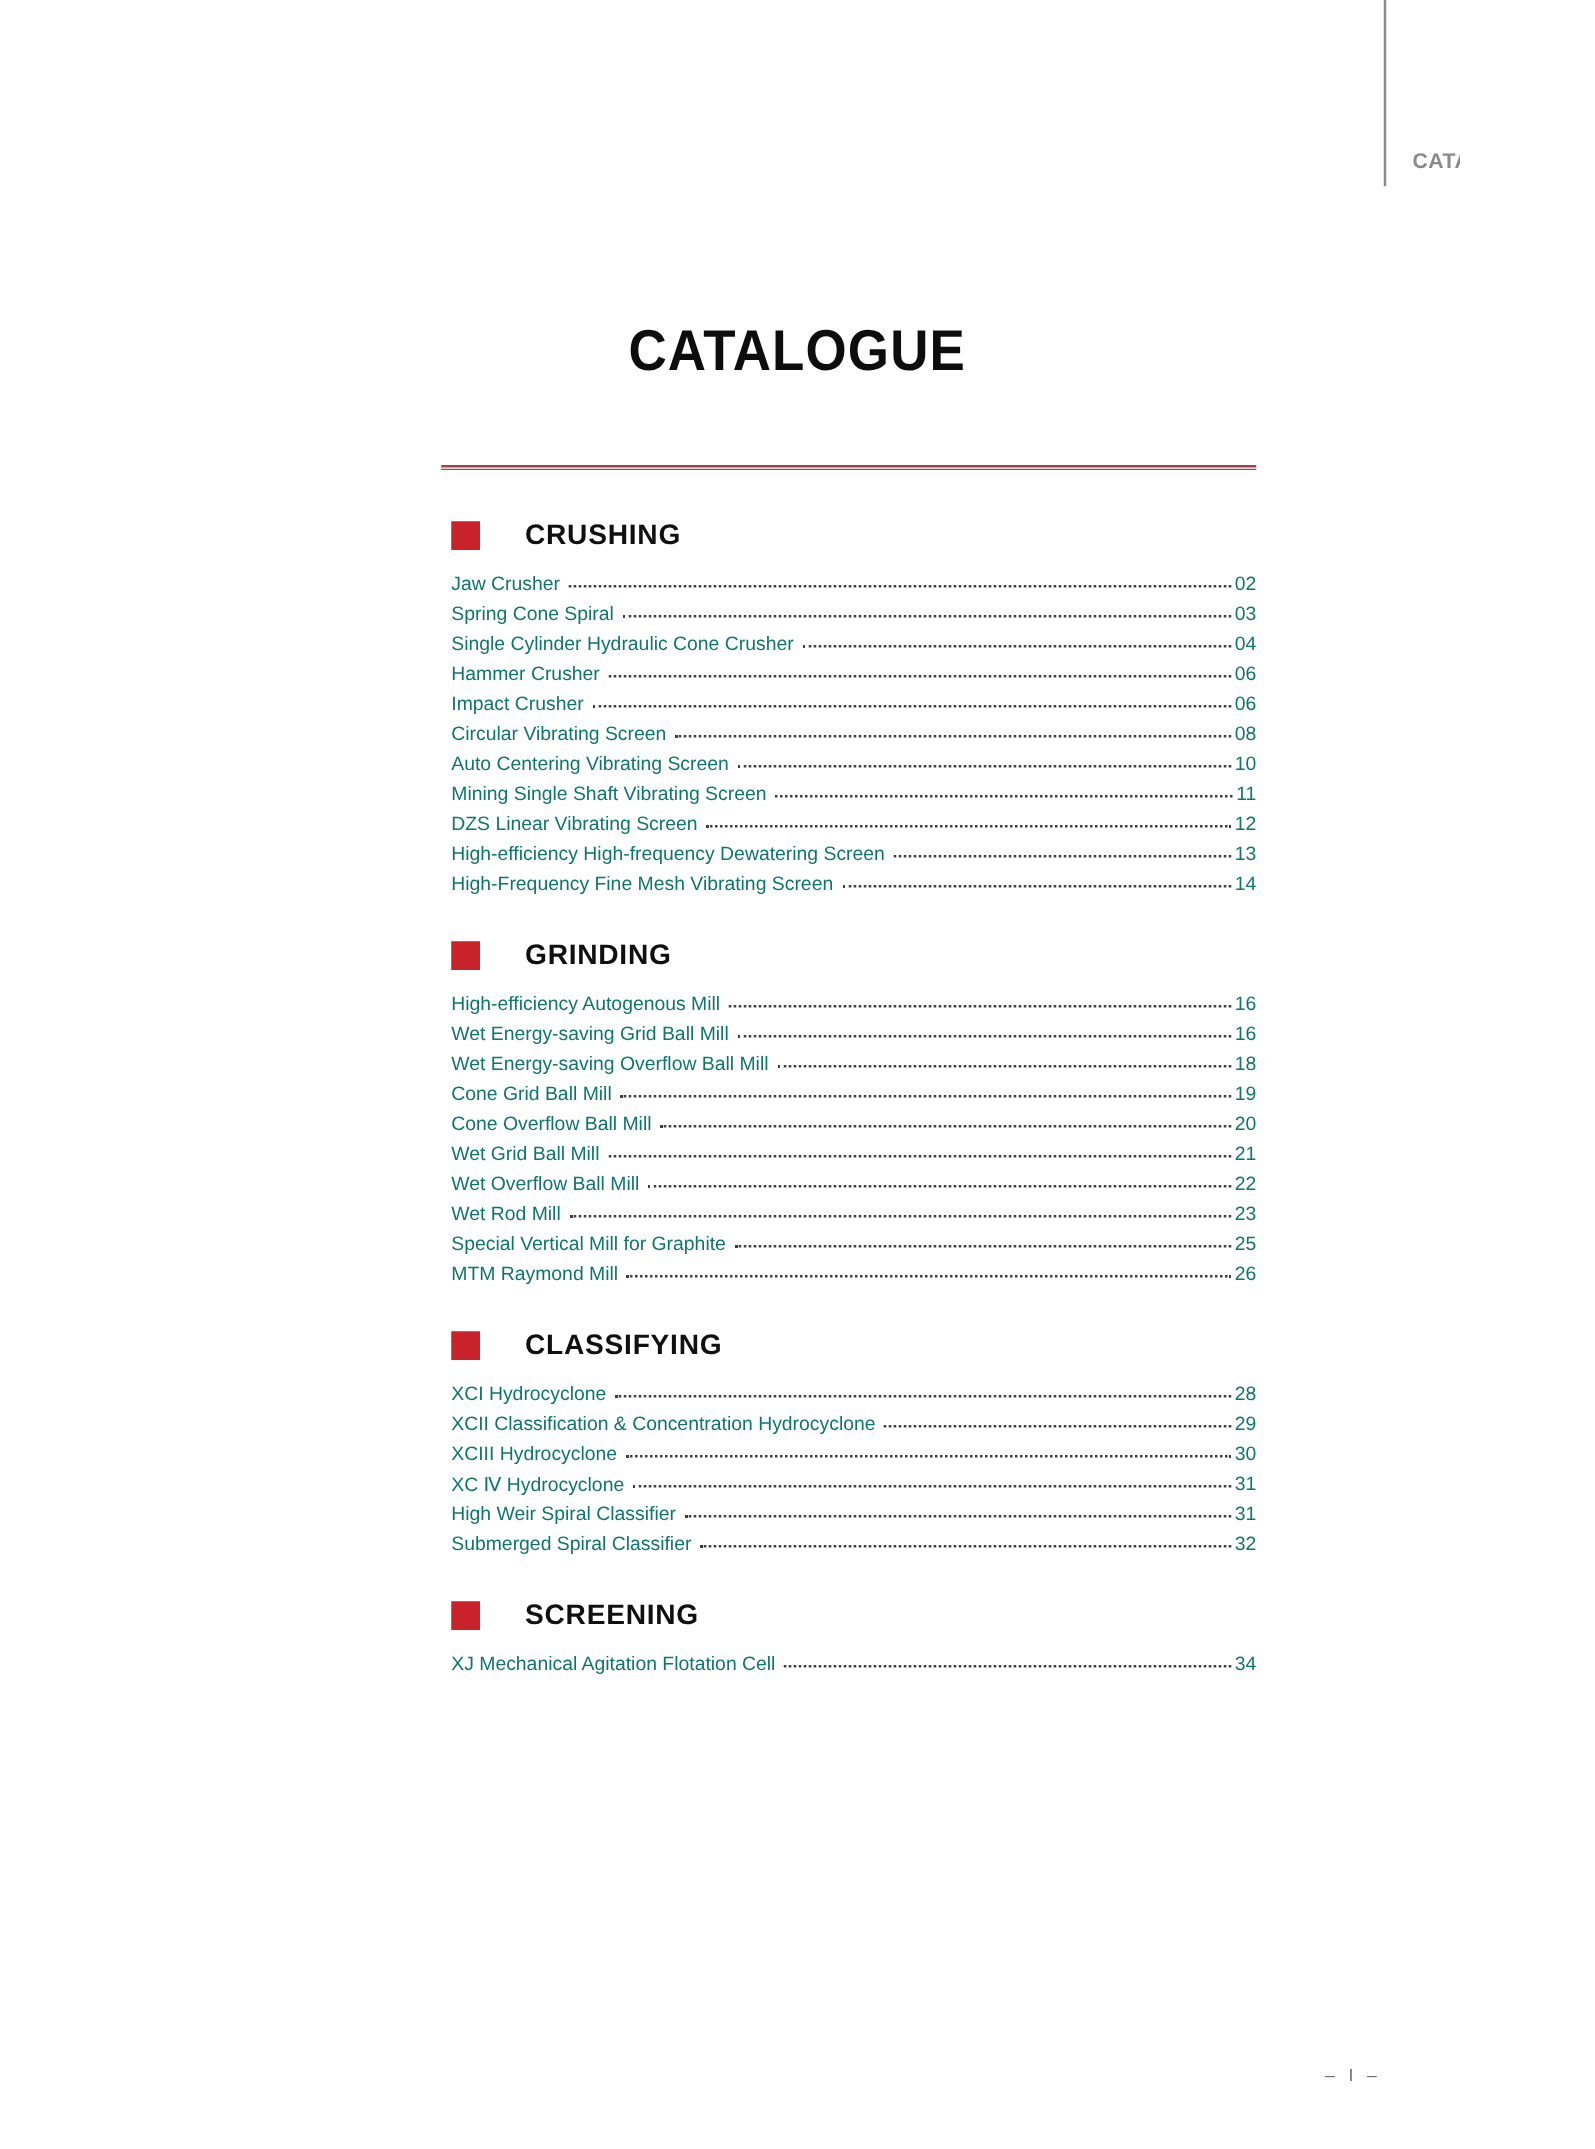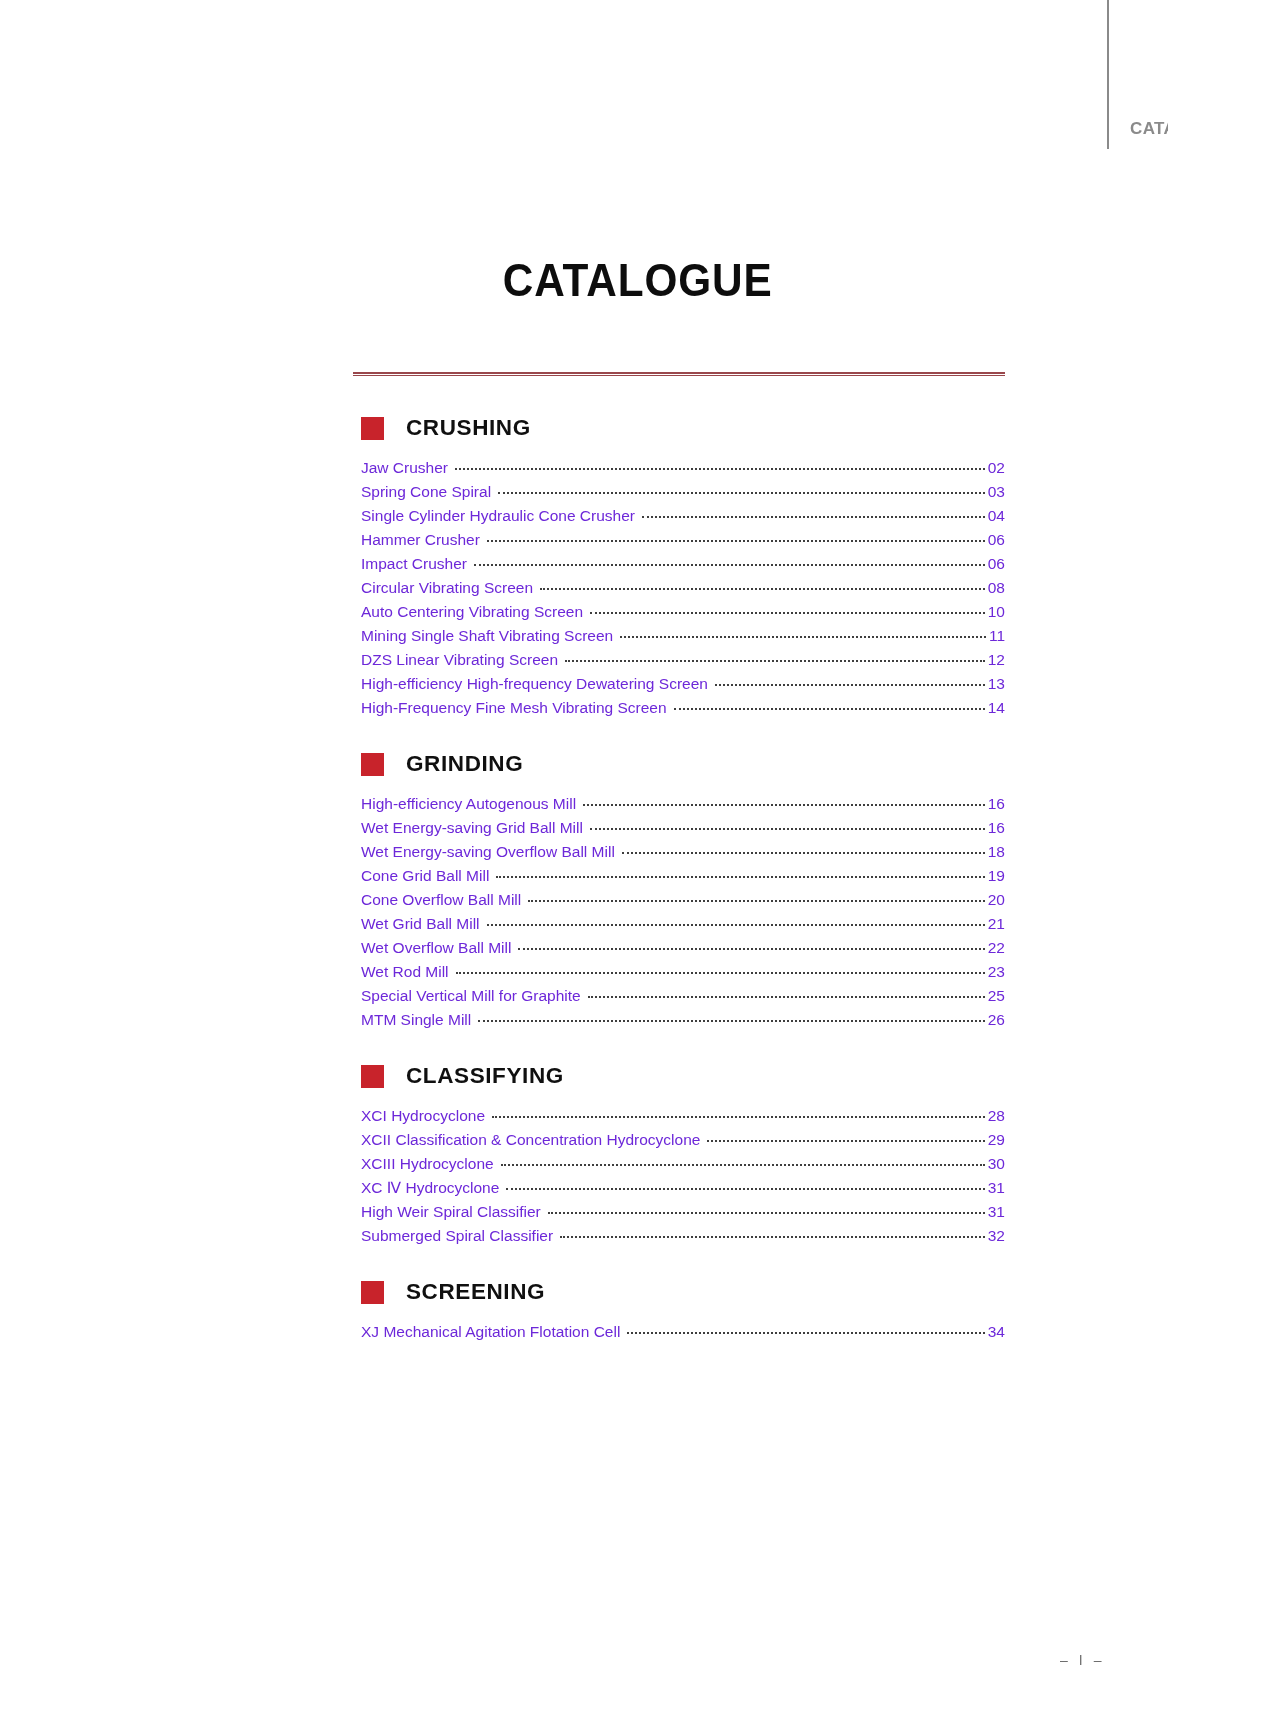--- a/index.html
+++ b/index.html
@@ -48,21 +48,21 @@
   .divider {
     margin: 66px 163px 0 245px;
     height: 4px;
     border-top: 2px solid var(--rule-red);
     border-bottom: 1.5px solid var(--rule-red);
   }
   .toc { margin: 0 163px 0 253px; }
   .section-header {
     display: flex;
     align-items: center;
-    gap: 22px;
+    gap: 36px;
     height: 24px;
     margin: 32px 0 16px 0;
   }
   .section-header.first { margin-top: 40px; }
   .bullet {
     width: 23px; height: 23px;
     background: var(--accent-red);
     flex: 0 0 auto;
   }
   .section-title {
@@ -70,21 +70,21 @@
     font-weight: bold;
     color: #101010;
     letter-spacing: 0.6px;
     line-height: 24px;
   }
   .row {
     display: flex;
     align-items: center;
     height: 24px;
     font-size: 15.5px;
-    color: #6d28d9;
+    color: #0f766e;
   }
   .row-label { white-space: nowrap; padding-right: 7px; }
   .leader {
     flex: 1 1 auto;
     height: 0;
     border-bottom: 2px dotted #3e3e3e;
     margin-right: 2px;
     position: relative;
     top: 1px;
   }
@@ -247,21 +247,21 @@
   </div>
 
 
   <div class="row">
     <span class="row-label">Special Vertical Mill for Graphite</span>
     <span class="leader"></span>
     <span class="page-num">25</span>
   </div>
 
   <div class="row">
-    <span class="row-label">MTM Single Mill</span>
+    <span class="row-label">MTM Raymond Mill</span>
     <span class="leader"></span>
     <span class="page-num">26</span>
   </div>
 </div>
   </div>
 
   <div class="section">
     <div class="section-header">
       <div class="bullet"></div>
       <div class="section-title">CLASSIFYING</div>

